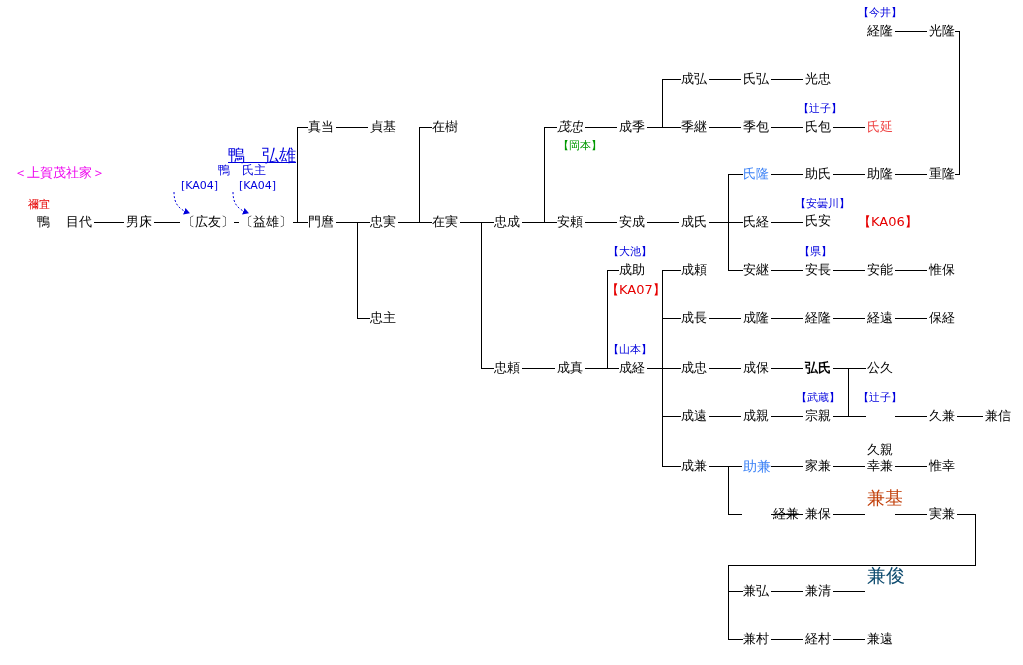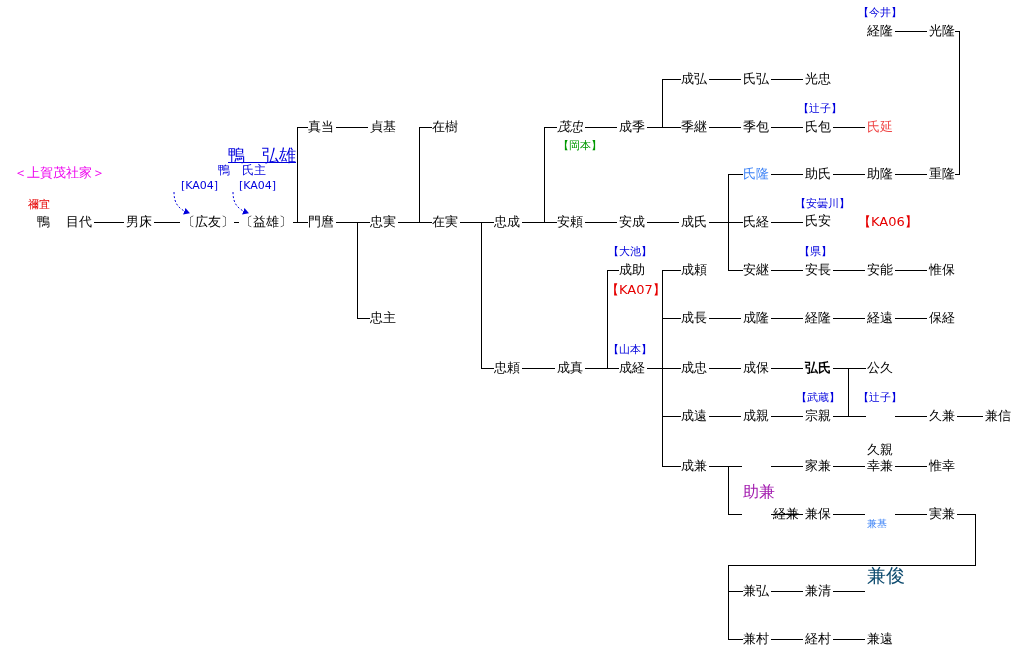--- a/index.html
+++ b/index.html
@@ -104,27 +104,27 @@
     <div class="node" style="left: 867px; top: 360px; font-size: 13px; line-height: 16px; color: rgb(0, 0, 0);">公久</div>
     <div class="node" style="left: 681px; top: 408px; font-size: 13px; line-height: 16px; color: rgb(0, 0, 0);">成遠</div>
     <div class="node" style="left: 743px; top: 408px; font-size: 13px; line-height: 16px; color: rgb(0, 0, 0);">成親</div>
     <div class="node" style="left: 796px; top: 391px; font-size: 11px; line-height: 14px; color: rgb(0, 0, 221);">【武蔵】</div>
     <div class="node" style="left: 805px; top: 408px; font-size: 13px; line-height: 16px; color: rgb(0, 0, 0);">宗親</div>
     <div class="node" style="left: 858px; top: 391px; font-size: 11px; line-height: 14px; color: rgb(0, 0, 221);">【辻子】</div>
     <div class="node" style="left: 867px; top: 408px; font-size: 13px; line-height: 16px; color: rgb(0, 0, 0); margin-top: 34px;">久親</div>
     <div class="node" style="left: 929px; top: 408px; font-size: 13px; line-height: 16px; color: #000000;">久兼</div>
     <div class="node" style="left: 985px; top: 408px; font-size: 13px; line-height: 16px; color: rgb(0, 0, 0);">兼信</div>
     <div class="node" style="left: 681px; top: 458px; font-size: 13px; line-height: 16px; color: rgb(0, 0, 0);">成兼</div>
-    <div class="node" style="left: 743px; top: 484px; font-size: 16px; line-height: 16px; color: #a21caf;">助兼</div>
+    <div class="node" style="left: 743px; top: 458px; font-size: 14px; line-height: 16px; color: #3b82f6;">助兼</div>
     <div class="node" style="left: 805px; top: 458px; font-size: 13px; line-height: 16px; color: rgb(0, 0, 0);">家兼</div>
     <div class="node" style="left: 867px; top: 458px; font-size: 13px; line-height: 16px; color: rgb(0, 0, 0);">幸兼</div>
     <div class="node" style="left: 929px; top: 458px; font-size: 13px; line-height: 16px; color: rgb(0, 0, 0);">惟幸</div>
     <div class="node" style="left: 773px; top: 506px; font-size: 13px; line-height: 16px; color: rgb(0, 0, 0);">経兼</div>
     <div class="node" style="left: 805px; top: 506px; font-size: 13px; line-height: 16px; color: rgb(0, 0, 0);">兼保</div>
-    <div class="node" style="left: 867px; top: 516px; font-size: 10px; line-height: 16px; color: #3b82f6;">兼基</div>
+    <div class="node" style="left: 867px; top: 490px; font-size: 18px; line-height: 16px; color: #c2410c;">兼基</div>
     <div class="node" style="left: 929px; top: 506px; font-size: 13px; line-height: 16px; color: rgb(0, 0, 0);">実兼</div>
     <div class="node" style="left: 743px; top: 583px; font-size: 13px; line-height: 16px; color: rgb(0, 0, 0);">兼弘</div>
     <div class="node" style="left: 805px; top: 583px; font-size: 13px; line-height: 16px; color: rgb(0, 0, 0);">兼清</div>
     <div class="node" style="left: 867px; top: 567px; font-size: 19px; line-height: 16px; color: #0c4a6e;">兼俊</div>
     <div class="node" style="left: 743px; top: 631px; font-size: 13px; line-height: 16px; color: rgb(0, 0, 0);">兼村</div>
     <div class="node" style="left: 805px; top: 631px; font-size: 13px; line-height: 16px; color: rgb(0, 0, 0);">経村</div>
     <div class="node" style="left: 867px; top: 631px; font-size: 13px; line-height: 16px; color: rgb(0, 0, 0);">兼遠</div>
     <div class="node" style="left: 170px; top: 163px; font-size: 12px; line-height: 14px; color: rgb(0, 0, 221); margin-left: 48px;">鴨　氏主</div>
     <div class="node" style="left: 181px; top: 179px; font-size: 11px; line-height: 14px; color: rgb(0, 0, 221);">[KA04]</div>
     <div class="node" style="left: 228px; top: 148px; font-size: 17px; line-height: 14px; color: rgb(0, 0, 221); text-decoration: underline;">鴨　弘雄</div>

